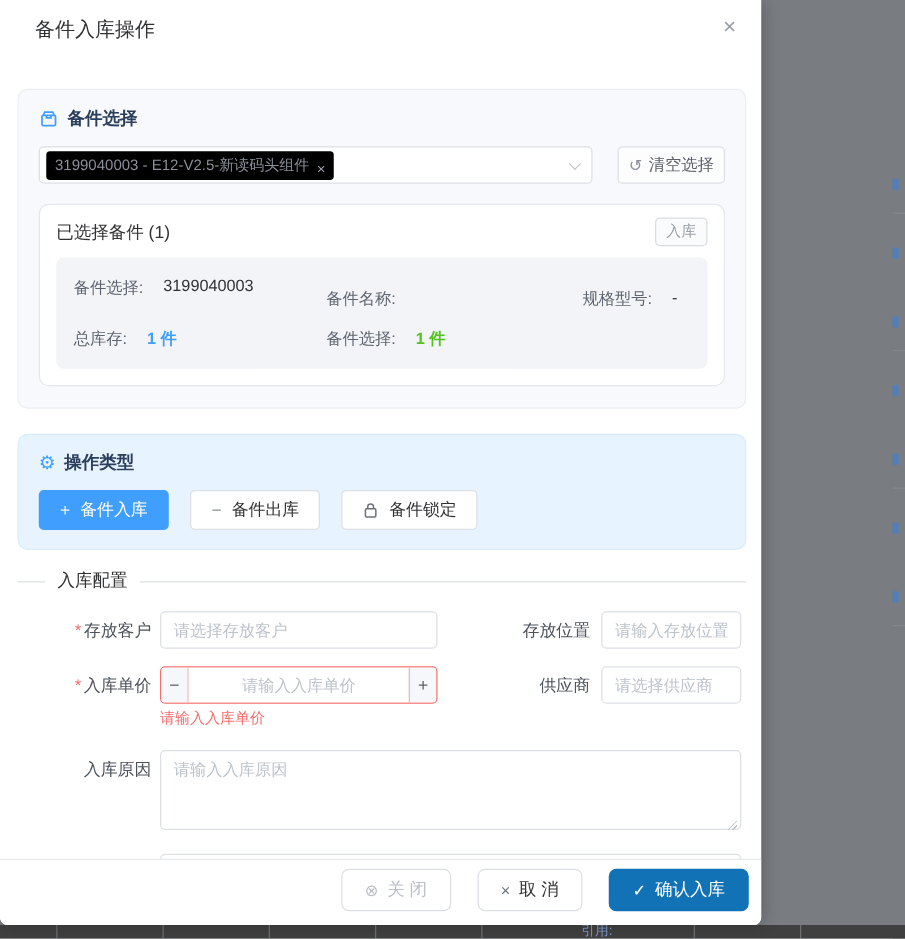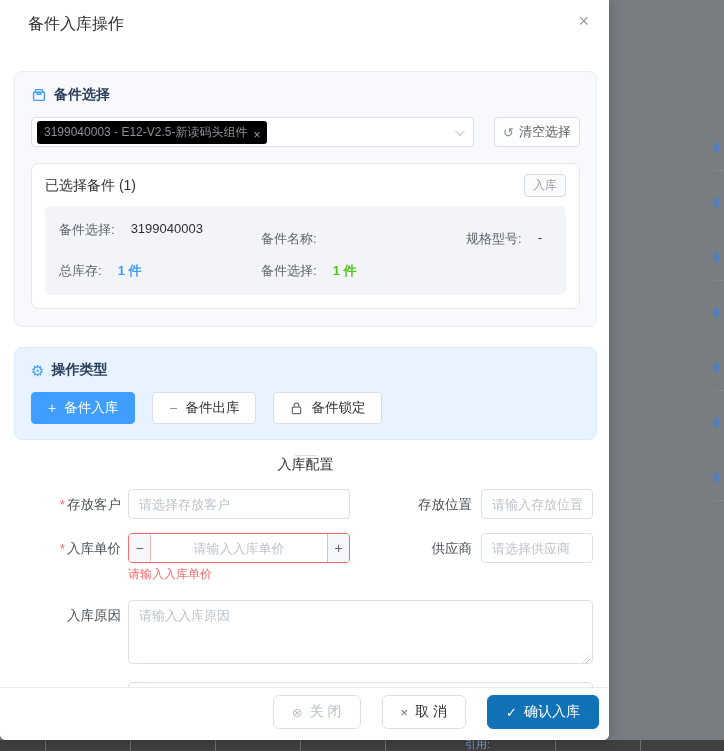--- a/index.html
+++ b/index.html
@@ -58,21 +58,21 @@
   
   .card2 { margin:20px 12px 0 14px; background:#e7f3fe; border:1px solid #d9ecfd; border-radius:8px; padding:13px 16px 15px; }
   .op-row { display:flex; gap:17px; margin-top:13px; }
   .op-btn { height:32px; display:flex; align-items:center; gap:8px; padding:0 16px; border-radius:4px;
             font-size:13.5px; cursor:pointer; background:#fff; border:1px solid #dcdfe6; color:#303133; }
   .op-btn .op-ico { font-size:14px; color:#8a9099; line-height:1; }
   .op-btn.active { background:#409eff; border-color:#409eff; color:#fff; }
   .op-btn.active .op-ico { color:#e8f2ff; }
 
   
-  .divider { display:flex; align-items:center; margin:15px 12px 0 14px; height:20px;flex-direction:column; }
+  .divider { display:flex; align-items:center; margin:15px 12px 0 14px; height:20px; }
   .div-line-s { width:22px; height:1px; background:#dcdfe6; }
   .div-text { font-size:14px; font-weight:500; color:#303133; padding:0 10px; }
   .div-line-l { flex:1; height:1px; background:#dcdfe6; }
 
   
   .form { margin:14px 16px 0 10px; }
   .f-row { display:flex; margin-bottom:14px; }
   .f-item { display:flex; align-items:flex-start; }
   .f-item.left { width:340px; }
   .f-item.right { flex:1; }

